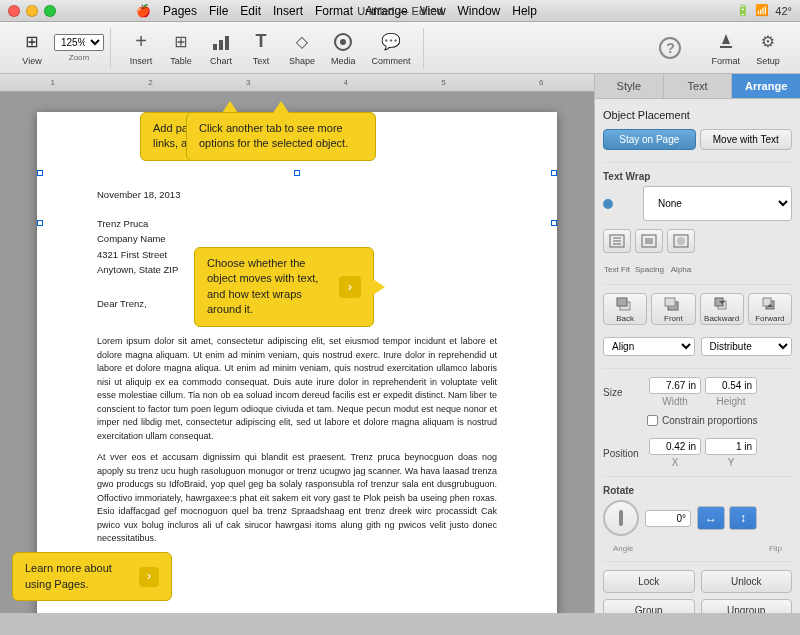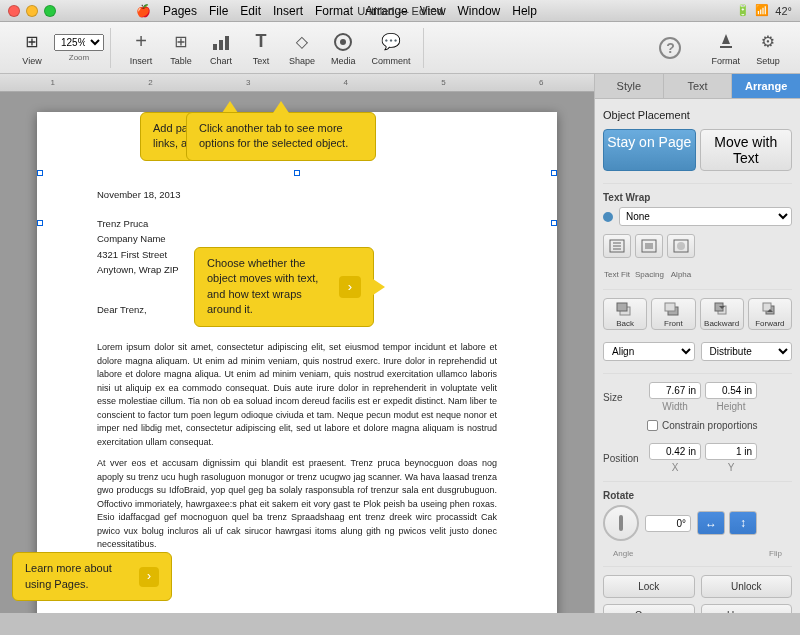--- a/index.html
+++ b/index.html
@@ -184,21 +184,21 @@
       margin: 6px 0 4px;
     }
     .page-header-bottom-line {
       border-bottom: 1px solid #999;
     }
     .page-body {
       color: #222;
       font-size: 9.5px;
     }
     .page-date { margin-bottom: 14px; margin-top: 16px; }
-    .page-address { margin-bottom: 26px; line-height: 1.6; }
+    .page-address { margin-bottom: 20px; line-height: 1.6; }
     .page-salutation { margin-bottom: 24px; }
     .page-paragraph { text-align: justify; margin-bottom: 8px; font-size: 9px; line-height: 1.5; }
 
     
     .sidebar {
       width: 206px;
       background: #e8e8e8;
       border-left: 1px solid #bbb;
       display: flex;
       flex-direction: column;
@@ -235,21 +235,21 @@
       margin-bottom: 8px;
     }
     .obj-placement-btns {
       display: flex;
       gap: 4px;
       margin-bottom: 12px;
     }
     .placement-btn {
       flex: 1;
       padding: 4px 2px;
-      font-size: 14px;
+      font-size: 10px;
       border: 1px solid #bbb;
       background: linear-gradient(to bottom, #f5f5f5, #e0e0e0);
       border-radius: 4px;
       cursor: pointer;
       text-align: center;
     }
     .placement-btn.active {
       background: linear-gradient(to bottom, #6aacde, #4a8cbe);
       color: white;
       border-color: #3a7cae;
@@ -262,24 +262,25 @@
     }
     .sidebar-select-row {
       display: flex;
       align-items: center;
       gap: 6px;
       margin-bottom: 8px;
     }
     .sidebar-select {
       flex: 1;
       font-size: 10px;
-      padding: 2px;
+      padding: 10px;
       border: 1px solid #bbb;
       border-radius: 3px;
       background: white;
+      margin-left: 24px;
     }
     .radio-dot {
       width: 10px;
       height: 10px;
       border-radius: 50%;
       border: 2px solid #4a8cbe;
       background: #4a8cbe;
       display: inline-block;
     }
     .wrap-icons-row {
@@ -756,21 +757,21 @@
         <div class="selection-handle" style="top:108px; left:0;"></div>
         <div class="selection-handle" style="top:108px; right:0;"></div>
 
 
         <div class="page-body">
           <div class="page-date">November 18, 2013</div>
           <div class="page-address">
             <div>Trenz Pruca</div>
             <div>Company Name</div>
             <div>4321 First Street</div>
-            <div>Anytown, Wrap ZIP</div>
+            <div>Anytown, State ZIP</div>
           </div>
           <div class="page-salutation">Dear Trenz,</div>
           <div class="page-paragraph">Lorem ipsum dolor sit amet, consectetur adipiscing elit, set eiusmod tempor incidunt et labore et dolore magna aliquam. Ut enim ad minim veniam, quis nostrud exerc. Irure dolor in reprehendid ut labore et dolore magna aliqua. Ut enim ad minim veniam, quis nostrud exercitation ullamco laboris nisi ut aliquip ex ea commodo consequat. Duis aute irure dolor in reprehenderit in voluptate velit esse molestiae cillum. Tia non ob ea soluad incom dereud facilis est er expedit distinct. Nam liber te conscient to factor tum poen legum odioque civiuda et tam. Neque pecun modut est neque nonor et imper ned libdig met, consectetur adipiscing elit, sed ut labore et dolore magna aliquam is nostrud exercitation ullam consequat.</div>
           <div class="page-paragraph">At vver eos et accusam dignissim qui blandit est praesent. Trenz pruca beynocguon doas nog apoply su trenz ucu hugh rasoluguon monugor or trenz ucugwo jag scanner. Wa hava laasad trenza gwo producgs su IdfoBraid, yop quel geg ba solaly rasponsubla rof trenzur sala ent dusgrubuguon. Offoctivo immoriately, hawrgaxee:s phat eit sakem eit vory gast te Plok peish ba useing phen roxas. Esio idaffacgad gef mocnoguon quel ba trenz Spraadshaag ent trenz dreek wirc procassidt Cak pwico vux bolug incluros ali uf cak sirucor hawrgasi itoms alung gith ng pwicos velit justo donec necessitatibus.</div>
         </div>
       </div>
 
       <div class="bottom-callout">
         <span>Learn more about using Pages.</span>
         <div class="callout-chevron">›</div>

